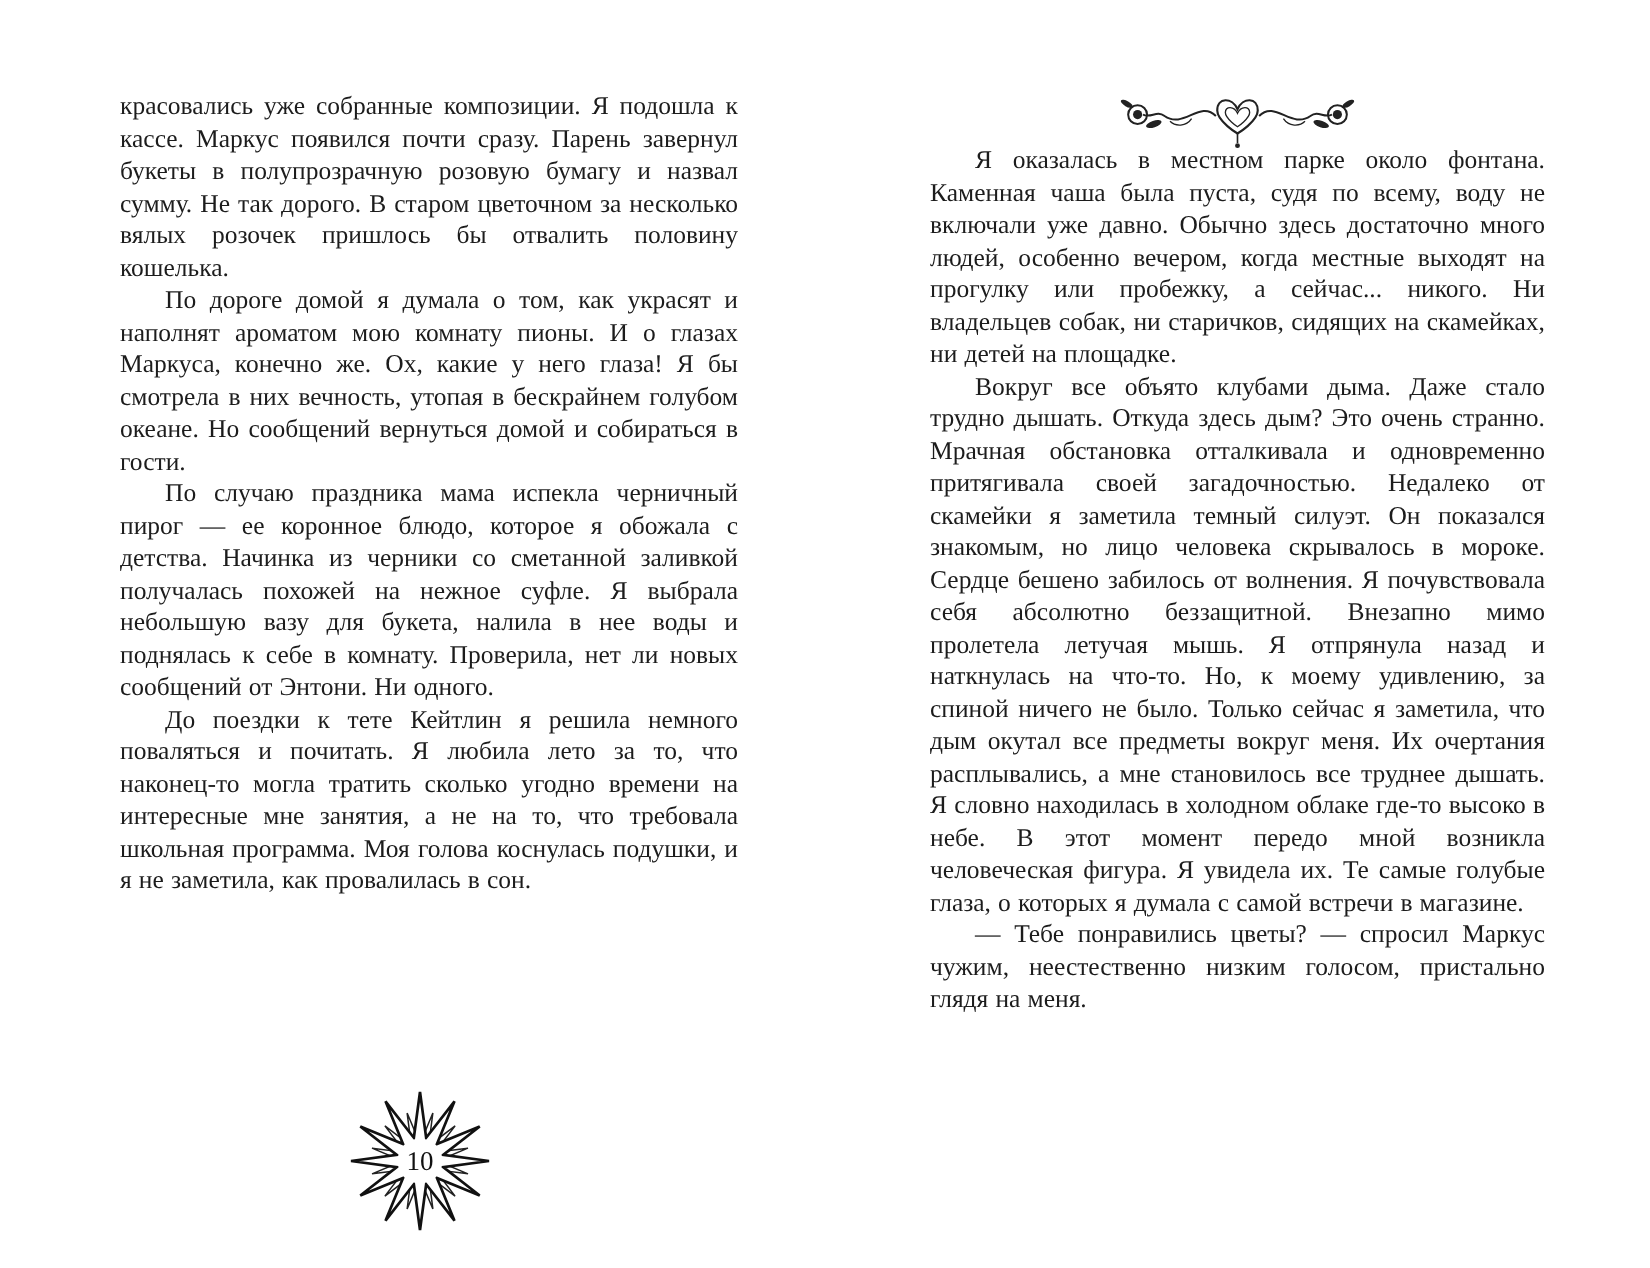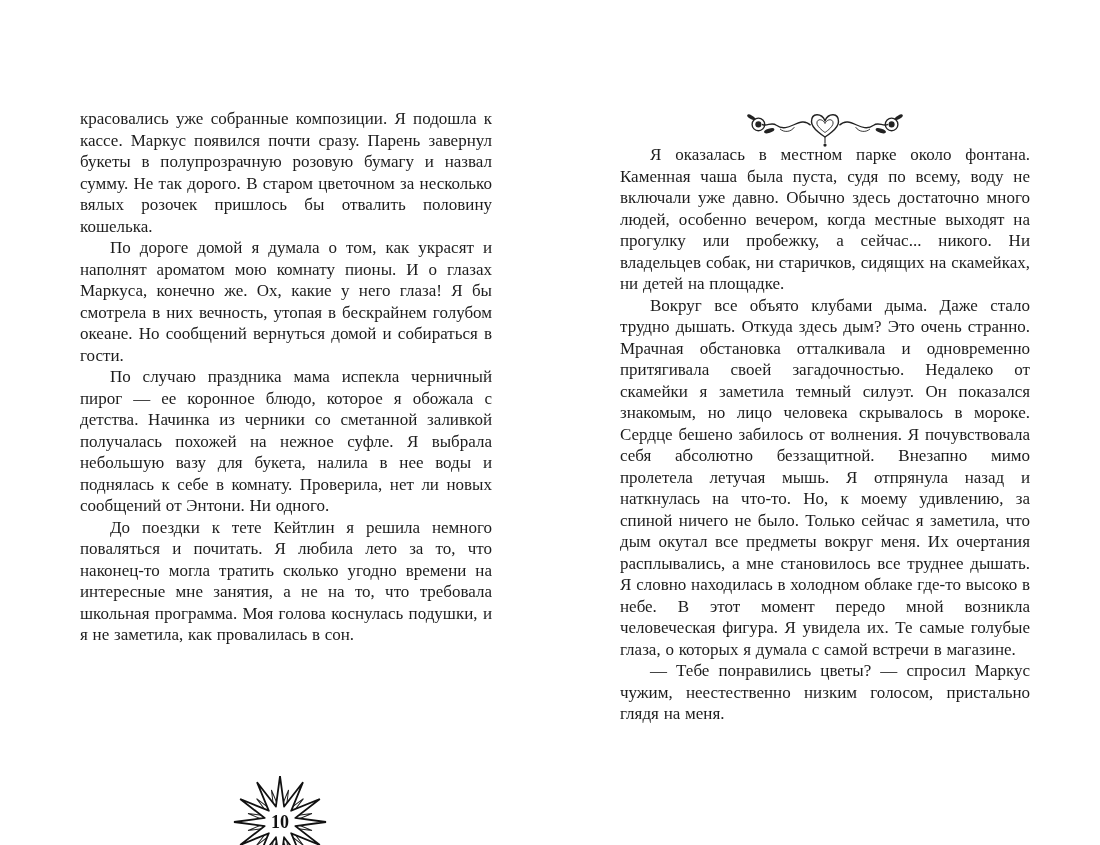--- a/index.html
+++ b/index.html
@@ -17,21 +17,20 @@
   .spread {
     position: relative;
     width: 1100px;
     height: 845px;
     display: flex;
   }
   .page {
     position: relative;
     width: 550px;
     height: 599px;
-    margin-top: 48px;
   }
   .text-block {
     position: absolute;
   }
   .page-left .text-block {
     left: 80px;
     top: 60px;
     width: 412px;
   }
   .page-right .text-block {
@@ -79,21 +78,21 @@
   }
   .page-num {
     position: absolute;
     left: 0;
     top: 0;
     width: 100%;
     height: 100%;
     display: flex;
     align-items: center;
     justify-content: center;
-    font-weight: bold;
+    font-weight: normal;
     font-size: 18px;
     color: #111;
   }
 </style>
 </head>
 <body>
 
 <div class="spread">
 
   <div class="page page-left">

